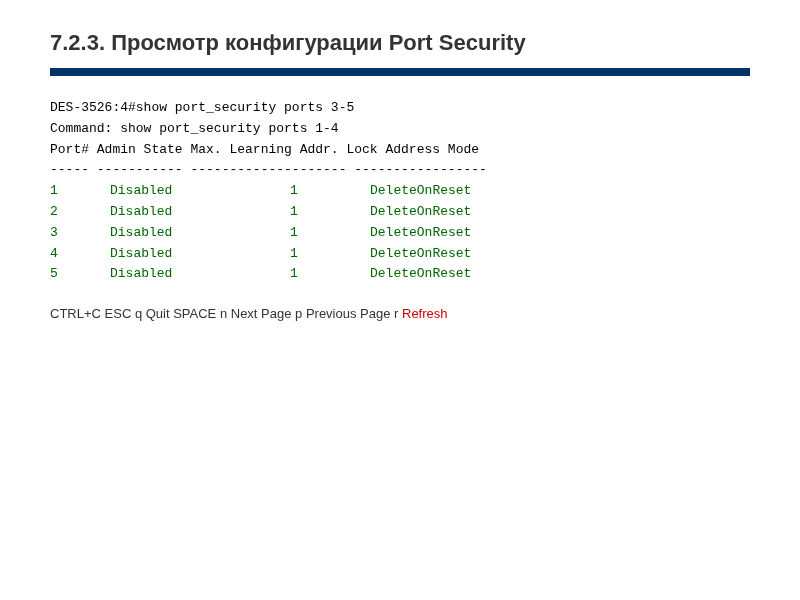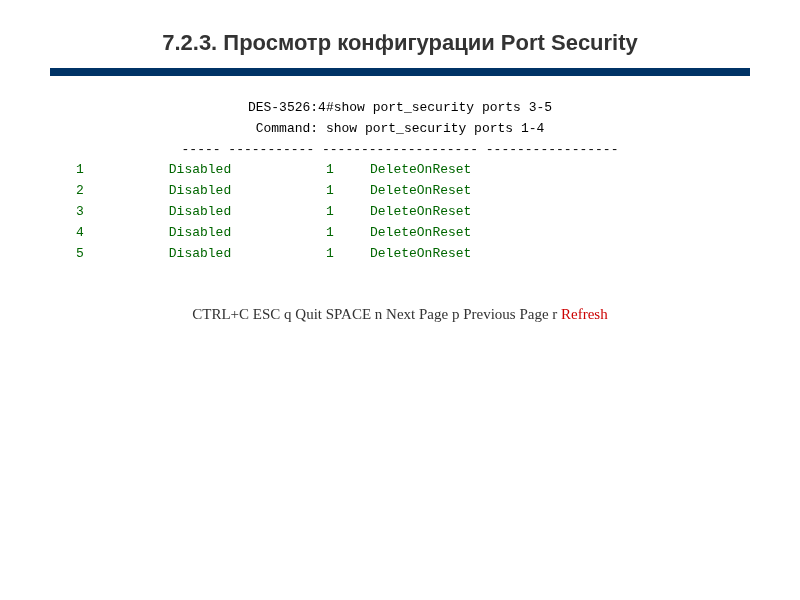--- a/index.html
+++ b/index.html
@@ -14,21 +14,20 @@
       background: #ffffff;
       font-family: Arial, sans-serif;
       overflow: hidden;
     }
 
     .page-container {
       width: 800px;
       height: 600px;
       background: #ffffff;
       padding: 30px 50px 20px 50px;
-      text-align: center;
     }
 
     .page-title {
       font-size: 22px;
       font-weight: bold;
       color: #333333;
       margin-bottom: 12px;
     }
 
     .blue-bar {
@@ -51,40 +50,41 @@
 
     .terminal-content .header-row {
       color: #000000;
     }
 
     .terminal-content .separator-row {
       color: #000000;
     }
 
     .footer-line {
-      margin-top: 38px;
-      font-family: Liberation Serif, serif;
-      font-size: 15px;
+      margin-top: 19px;
+      font-family: Liberation Sans, sans-serif;
+      font-size: 13px;
       color: #333333;
     }
 
     .refresh-text {
       color: #cc0000;
     }
   </style>
 </head>
 <body>
 
 <div class="page-container">
   <h1 class="page-title">7.2.3. Просмотр конфигурации Port Security</h1>
   <div class="blue-bar"></div>
 
   <div class="terminal-content">
     <div class="command-line">DES-3526:4#show port_security ports 3-5</div>
     <div class="command-line">Command: show port_security ports 1-4</div>
+    <div class="header-row">Port# Admin State  Max. Learning Addr.  Lock Address Mode</div>
     <div class="separator-row">-----  -----------  --------------------  -----------------</div>
 
     <div id="data-rows-container">
     <div style="font-family: &quot;Courier New&quot;, Courier, monospace; font-size: 13px; display: flex; line-height: 1.6;">
           <span style="width:60px; color:#006600;">1</span>
           <span style="width:180px; color:#006600;">Disabled</span>
           <span style="width:80px; color:#006600;">1</span>
           <span style="color:#006600;">DeleteOnReset</span>
         </div>
         <div style="font-family: &quot;Courier New&quot;, Courier, monospace; font-size: 13px; display: flex; line-height: 1.6;">

